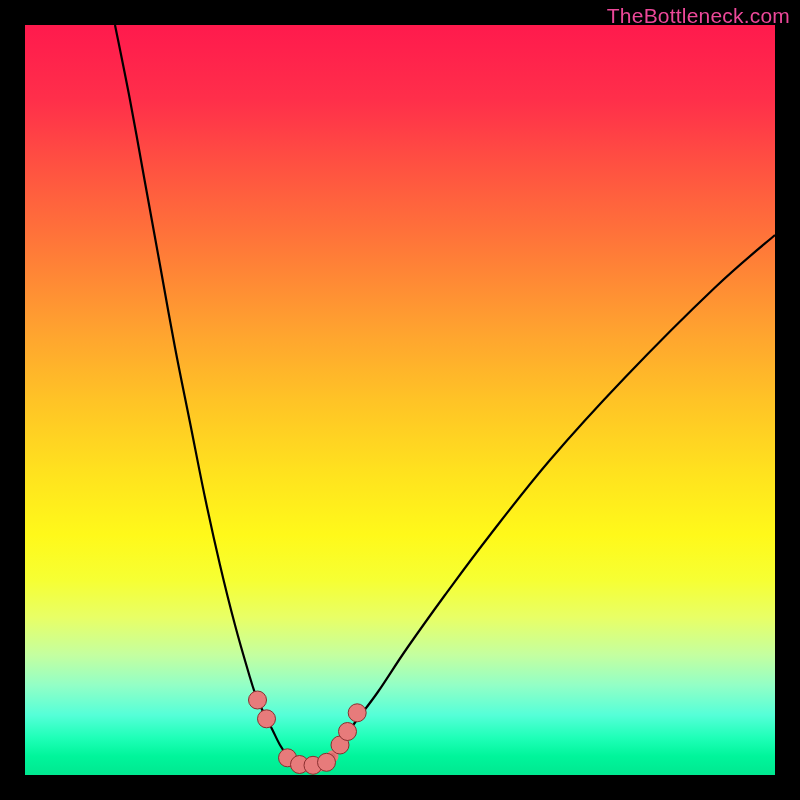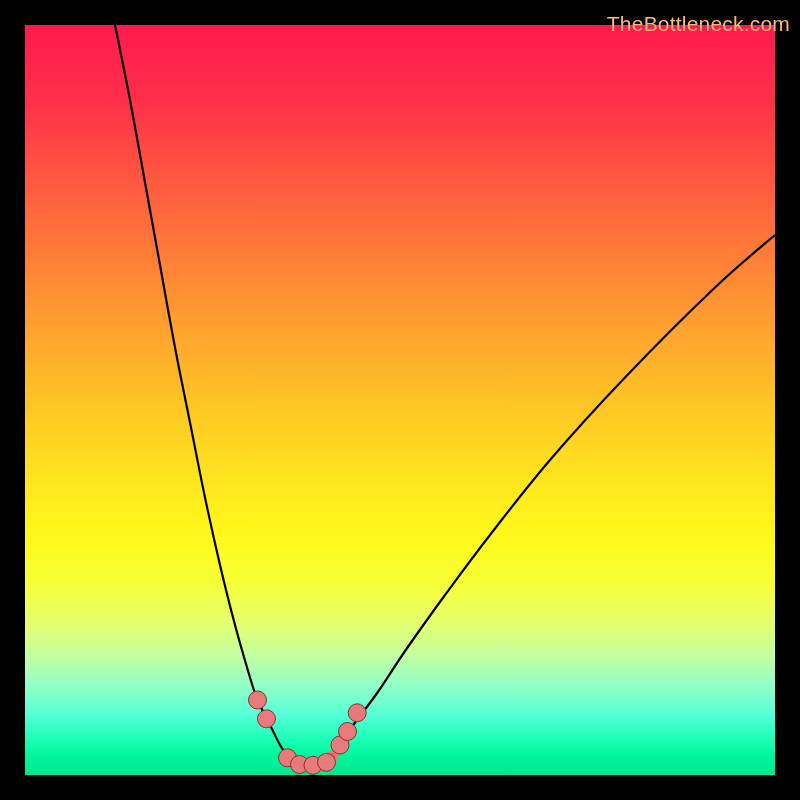--- a/index.html
+++ b/index.html
@@ -39,23 +39,23 @@
       #c4ffa0 84%,
       #93ffc6 88%,
       #55ffd8 92%,
       #1fffb8 95%,
       #00f59b 97.5%,
       #00e890 100%
     );
   }
   .watermark {
     position: absolute;
-    top: 12px;
+    top: 4px;
     right: 10px;
-    color: #fdba74;
+    color: #ec4899;
     font-size: 21px;
     letter-spacing: 0.2px;
     font-weight: 500;
   }
   svg.curves {
     position: absolute;
     top: 0;
     left: 0;
   }
 </style>

